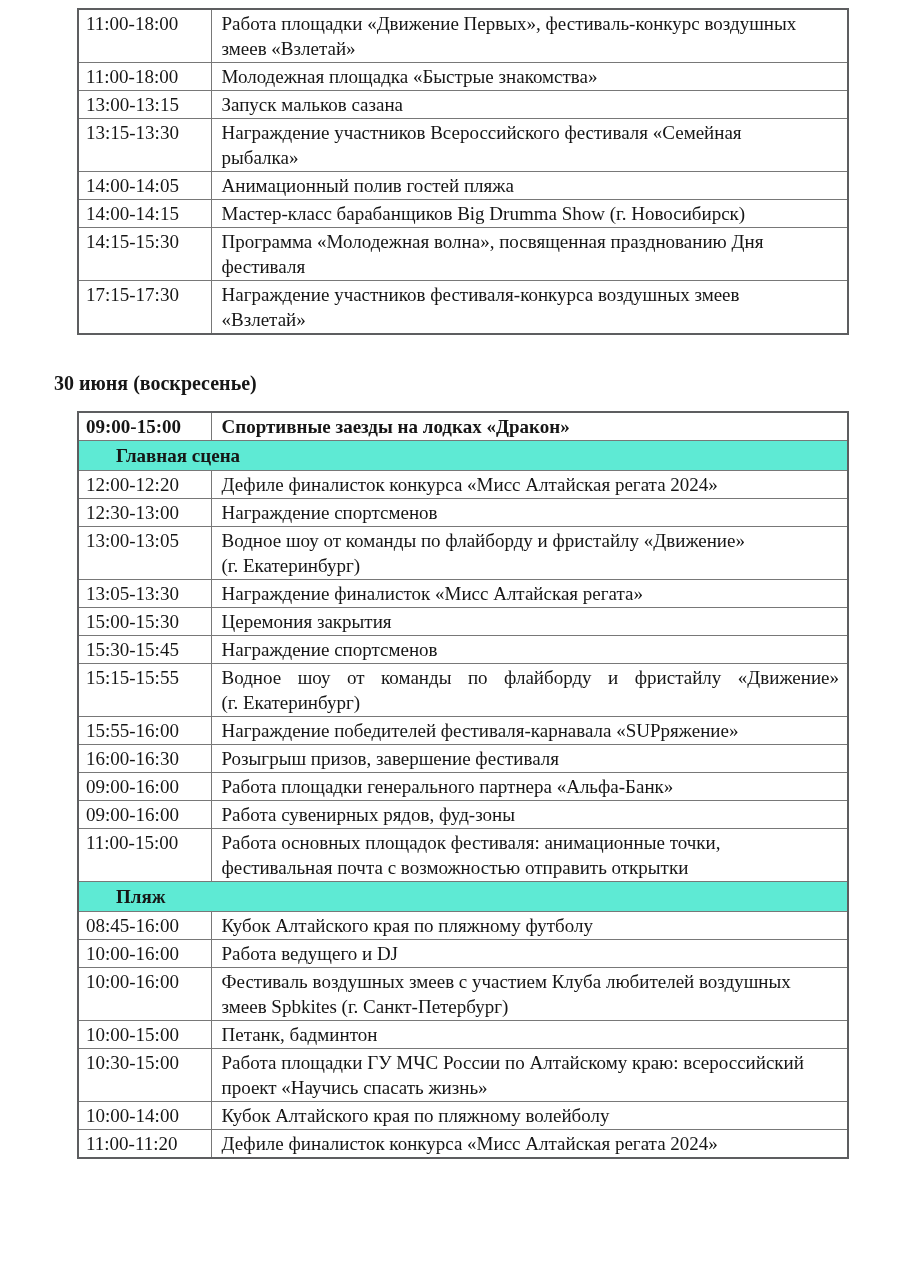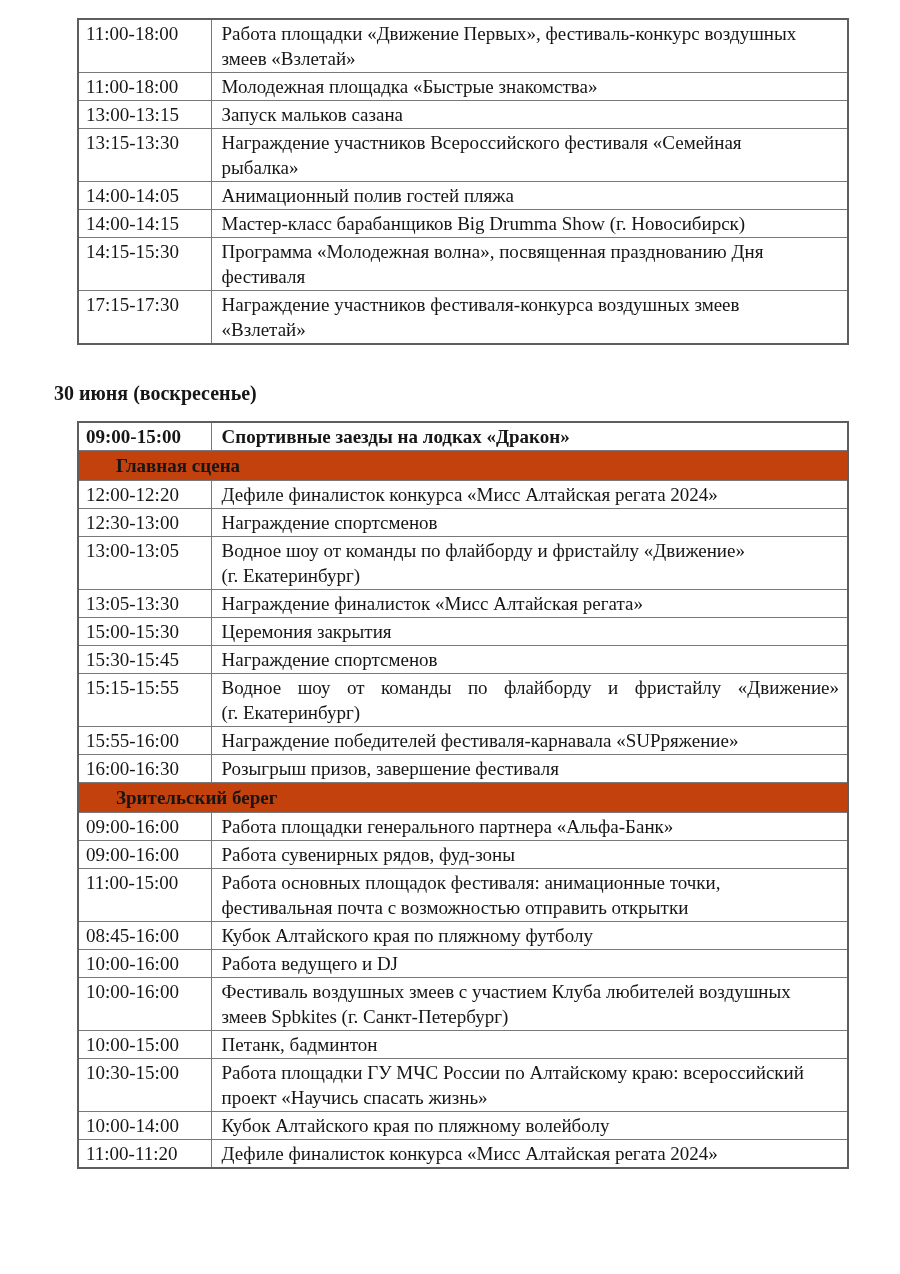--- a/index.html
+++ b/index.html
@@ -5,42 +5,42 @@
   html, body { margin: 0; padding: 0; background: #ffffff; }
   body {
     width: 900px; height: 1274px; overflow: hidden;
     font-family: "Liberation Serif", "DejaVu Serif", serif;
     color: #161616;
     -webkit-font-smoothing: antialiased;
   }
   .page {
     box-sizing: border-box;
     width: 900px; height: 1274px;
-    padding: 18px 51px 0 77px;
+    padding: 8px 51px 0 77px;
   }
   table.sched {
     border-collapse: collapse;
     width: 772px;
     table-layout: fixed;
     border: 2px solid #5d5e60;
   }
   table.sched col.c-time  { width: 133px; }
   table.sched td {
     border: 1px solid #787878;
     vertical-align: top;
     font-size: 19px;
     line-height: 25px;
   }
   td.time  { padding: 1px 6px 1px 7px; white-space: nowrap; }
   td.event { padding: 1px 8px 1px 10px; }
   td.event .line { min-height: 25px; }
   td.event .jline { text-align: justify; text-align-last: justify; }
   tr.bold td { font-weight: bold; margin-left: 44px; }
   td.section {
-    background: #c2410c;
+    background: #5eead4;
     font-weight: bold;
     padding: 2px 8px 2px 37px;
     line-height: 26px;
   }
   .day-heading {
     font-weight: bold;
     font-size: 20px;
     line-height: 22px;
     margin: 37px 0 17px -23px;
   }
@@ -178,42 +178,42 @@
             <div class="line">Награждение победителей фестиваля-карнавала «SUPряжение»</div>
           </td>
         </tr>
         <tr>
           <td class="time">16:00-16:30</td>
           <td class="event">
             <div class="line">Розыгрыш призов, завершение фестиваля</div>
           </td>
         </tr>
         <tr>
-          <td colspan="2" class="section">Зрительский берег</td>
-        </tr>
-        <tr>
           <td class="time">09:00-16:00</td>
           <td class="event">
             <div class="line">Работа площадки генерального партнера «Альфа-Банк»</div>
           </td>
         </tr>
         <tr>
           <td class="time">09:00-16:00</td>
           <td class="event">
             <div class="line">Работа сувенирных рядов, фуд-зоны</div>
           </td>
         </tr>
         <tr>
           <td class="time">11:00-15:00</td>
           <td class="event">
             <div class="line">Работа основных площадок фестиваля: анимационные точки,</div>
             <div class="line">фестивальная почта с возможностью отправить открытки</div>
           </td>
         </tr>
         <tr>
+          <td colspan="2" class="section">Пляж</td>
+        </tr>
+        <tr>
           <td class="time">08:45-16:00</td>
           <td class="event">
             <div class="line">Кубок Алтайского края по пляжному футболу</div>
           </td>
         </tr>
         <tr>
           <td class="time">10:00-16:00</td>
           <td class="event">
             <div class="line">Работа ведущего и DJ</div>
           </td>

